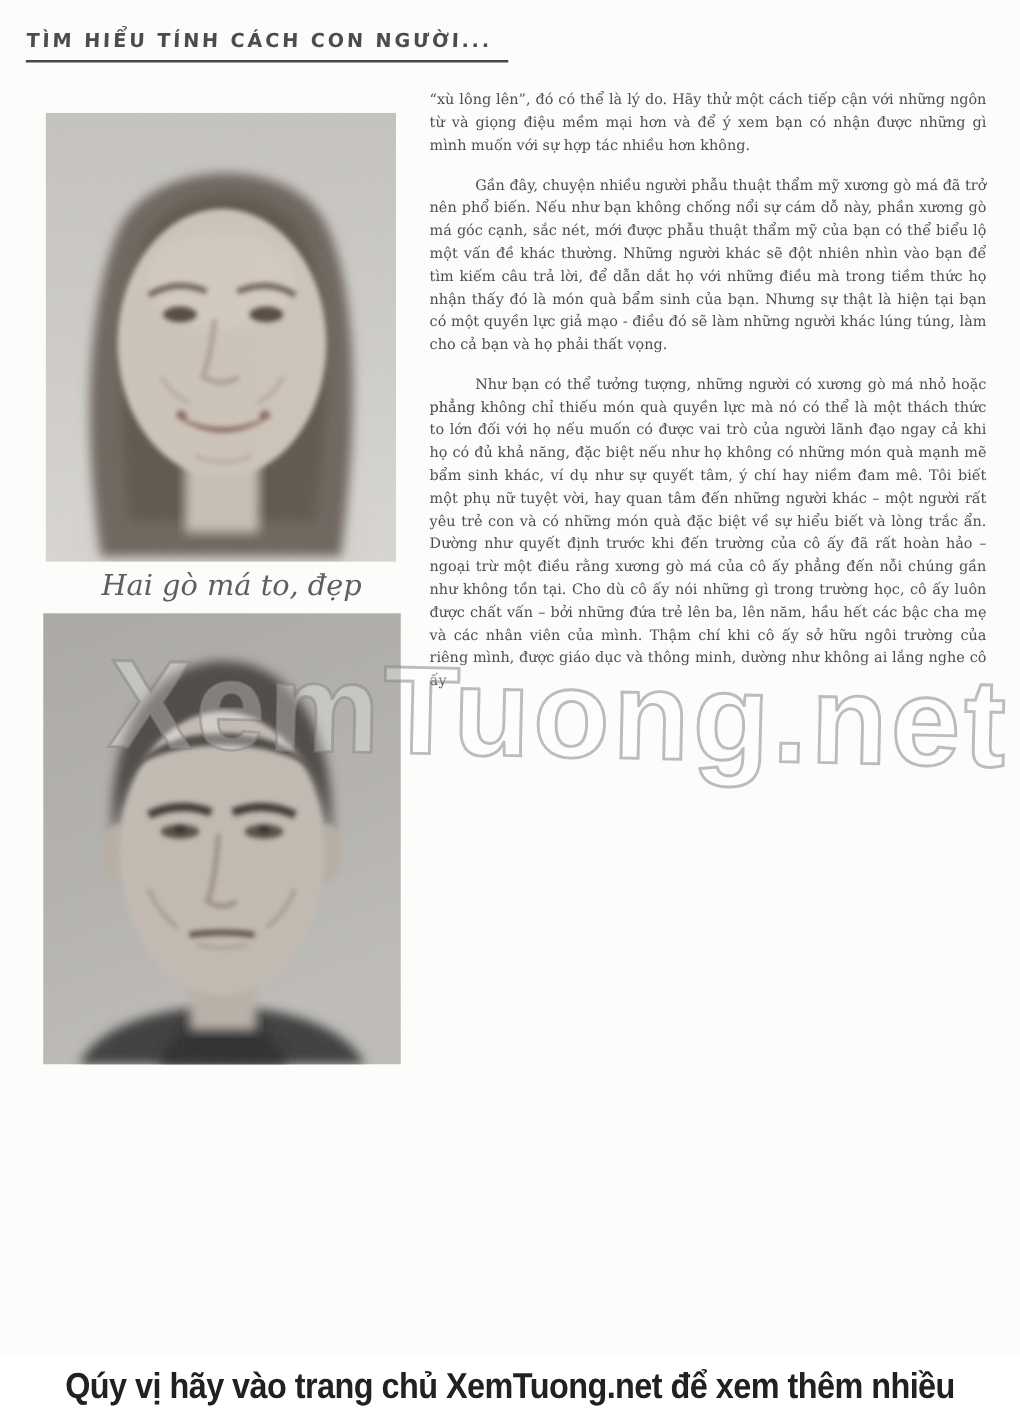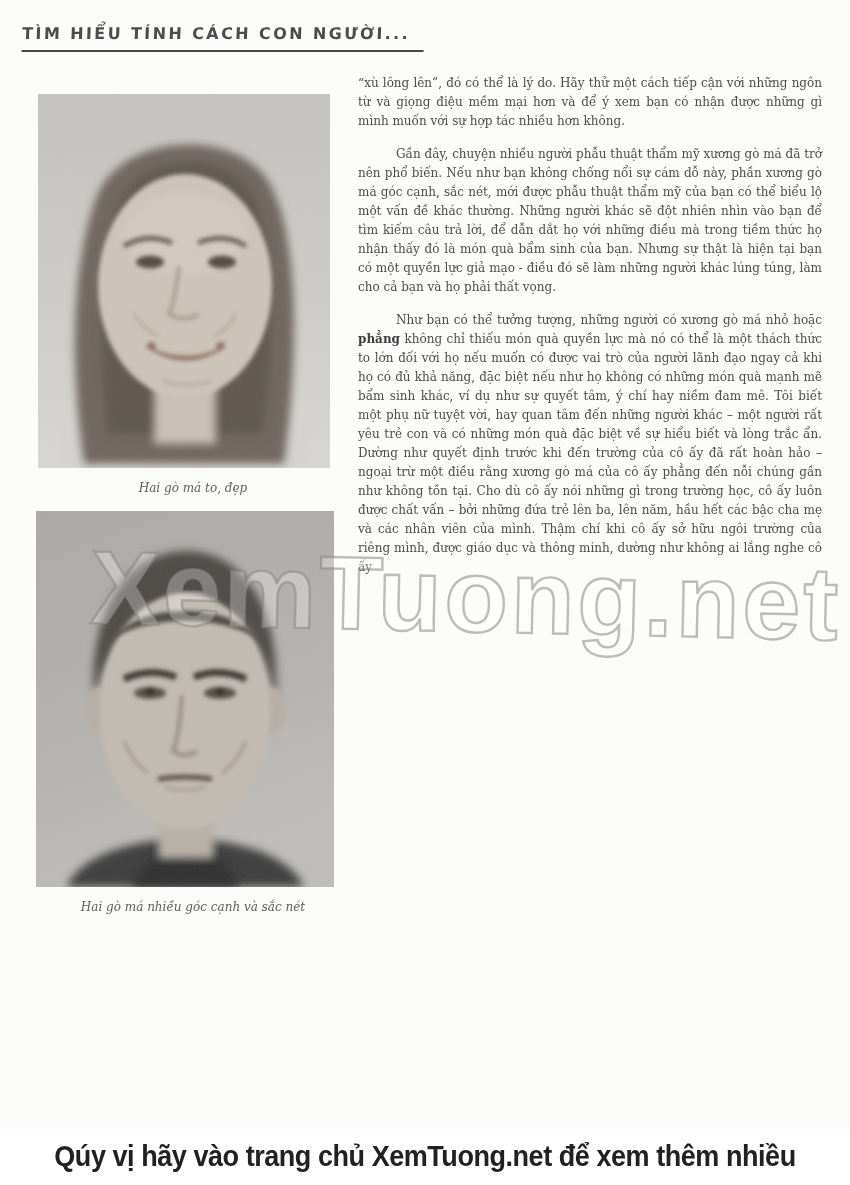--- a/index.html
+++ b/index.html
@@ -35,35 +35,35 @@
   .figures { float: left; width: 330px; margin-right: 0; }
   .fig { margin: 0; padding: 0; }
   .fig-1 { margin-top: 20px; }
   .fig-2 { margin-top: 10px; }
   .photo { width: 292px; margin-left: 10px; box-shadow: inset 0 0 14px rgba(110,110,110,.25); }
   .photo svg { display: block; width: 100%; height: 100%; }
   .photo-1 { height: 374px; }
   .photo-2 { height: 376px; width: 298px; margin-left: 8px; }
   .caption {
     font-style: italic;
-    font-size: 12px; line-height: 26px;
+    font-size: 24px; line-height: 26px;
     color: #5e5e5e;
     text-align: center;
     margin: 7px 10px 0 10px;
   }
 
   
   .article {
     font-size: 12px; line-height: 19px;
     color: #4d4d4d;
     text-align: justify;
   }
   .article p { margin: 0 0 14px 0; text-indent: 38px; padding-left: 26px; }
   .article p.no-indent { text-indent: 0; }
-  .article b { font-weight: bold; color: #3f3f3f; }
+  .article b { font-weight: normal; color: #3f3f3f; }
 
   
   .watermark {
     position: absolute; left: 92px; top: 528px; z-index: 5;
     font-family: "Liberation Sans", sans-serif;
     font-weight: 700;
     font-size: 104px;
     letter-spacing: 3px;
     white-space: nowrap;
     color: rgba(255,255,255,0.28);
@@ -187,21 +187,20 @@
               <ellipse cx="184" cy="180" rx="5" ry="4" fill="#332c26"></ellipse>
               <path d="M146 184 Q143 226 137 240 Q149 248 161 240" stroke="#9a8d80" stroke-width="4" fill="none"></path>
               <path d="M122 268 Q149 264 176 268" stroke="#5d5048" stroke-width="5" fill="none"></path>
               <path d="M128 276 Q149 282 170 276" stroke="#ab9f92" stroke-width="3" fill="none"></path>
               <path d="M88 230 Q96 250 112 262" stroke="#a2968a" stroke-width="3" fill="none"></path>
               <path d="M210 230 Q202 250 186 262" stroke="#a2968a" stroke-width="3" fill="none"></path>
             </g>
             <rect width="298" height="376" filter="url(#mgrain)" opacity="0.22"></rect>
           </svg>
         </div>
-        <figcaption class="caption caption-2">Hai gò má nhiều góc cạnh và sắc nét</figcaption>
       </figure>
 
     </div>
 
     <div class="article" id="article">
         <p class="no-indent">“xù lông lên”, đó có thể là lý do. Hãy thử một cách tiếp cận với những ngôn từ và giọng điệu mềm mại hơn và để ý xem bạn có nhận được những gì mình muốn với sự hợp tác nhiều hơn không.</p>
         <p>Gần đây, chuyện nhiều người phẫu thuật thẩm mỹ xương gò má đã trở nên phổ biến. Nếu như bạn không chống nổi sự cám dỗ này, phần xương gò má góc cạnh, sắc nét, mới được phẫu thuật thẩm mỹ của bạn có thể biểu lộ một vấn đề khác thường. Những người khác sẽ đột nhiên nhìn vào bạn để tìm kiếm câu trả lời, để dẫn dắt họ với những điều mà trong tiềm thức họ nhận thấy đó là món quà bẩm sinh của bạn. Nhưng sự thật là hiện tại bạn có một quyền lực giả mạo - điều đó sẽ làm những người khác lúng túng, làm cho cả bạn và họ phải thất vọng.</p>
         <p>Như bạn có thể tưởng tượng, những người có xương gò má nhỏ hoặc <b>phẳng</b> không chỉ thiếu món quà quyền lực mà nó có thể là một thách thức to lớn đối với họ nếu muốn có được vai trò của người lãnh đạo ngay cả khi họ có đủ khả năng, đặc biệt nếu như họ không có những món quà mạnh mẽ bẩm sinh khác, ví dụ như sự quyết tâm, ý chí hay niềm đam mê. Tôi biết một phụ nữ tuyệt vời, hay quan tâm đến những người khác – một người rất yêu trẻ con và có những món quà đặc biệt về sự hiểu biết và lòng trắc ẩn. Dường như quyết định trước khi đến trường của cô ấy đã rất hoàn hảo – ngoại trừ một điều rằng xương gò má của cô ấy phẳng đến nỗi chúng gần như không tồn tại. Cho dù cô ấy nói những gì trong trường học, cô ấy luôn được chất vấn – bởi những đứa trẻ lên ba, lên năm, hầu hết các bậc cha mẹ và các nhân viên của mình. Thậm chí khi cô ấy sở hữu ngôi trường của riêng mình, được giáo dục và thông minh, dường như không ai lắng nghe cô ấy</p>
       </div>
 

